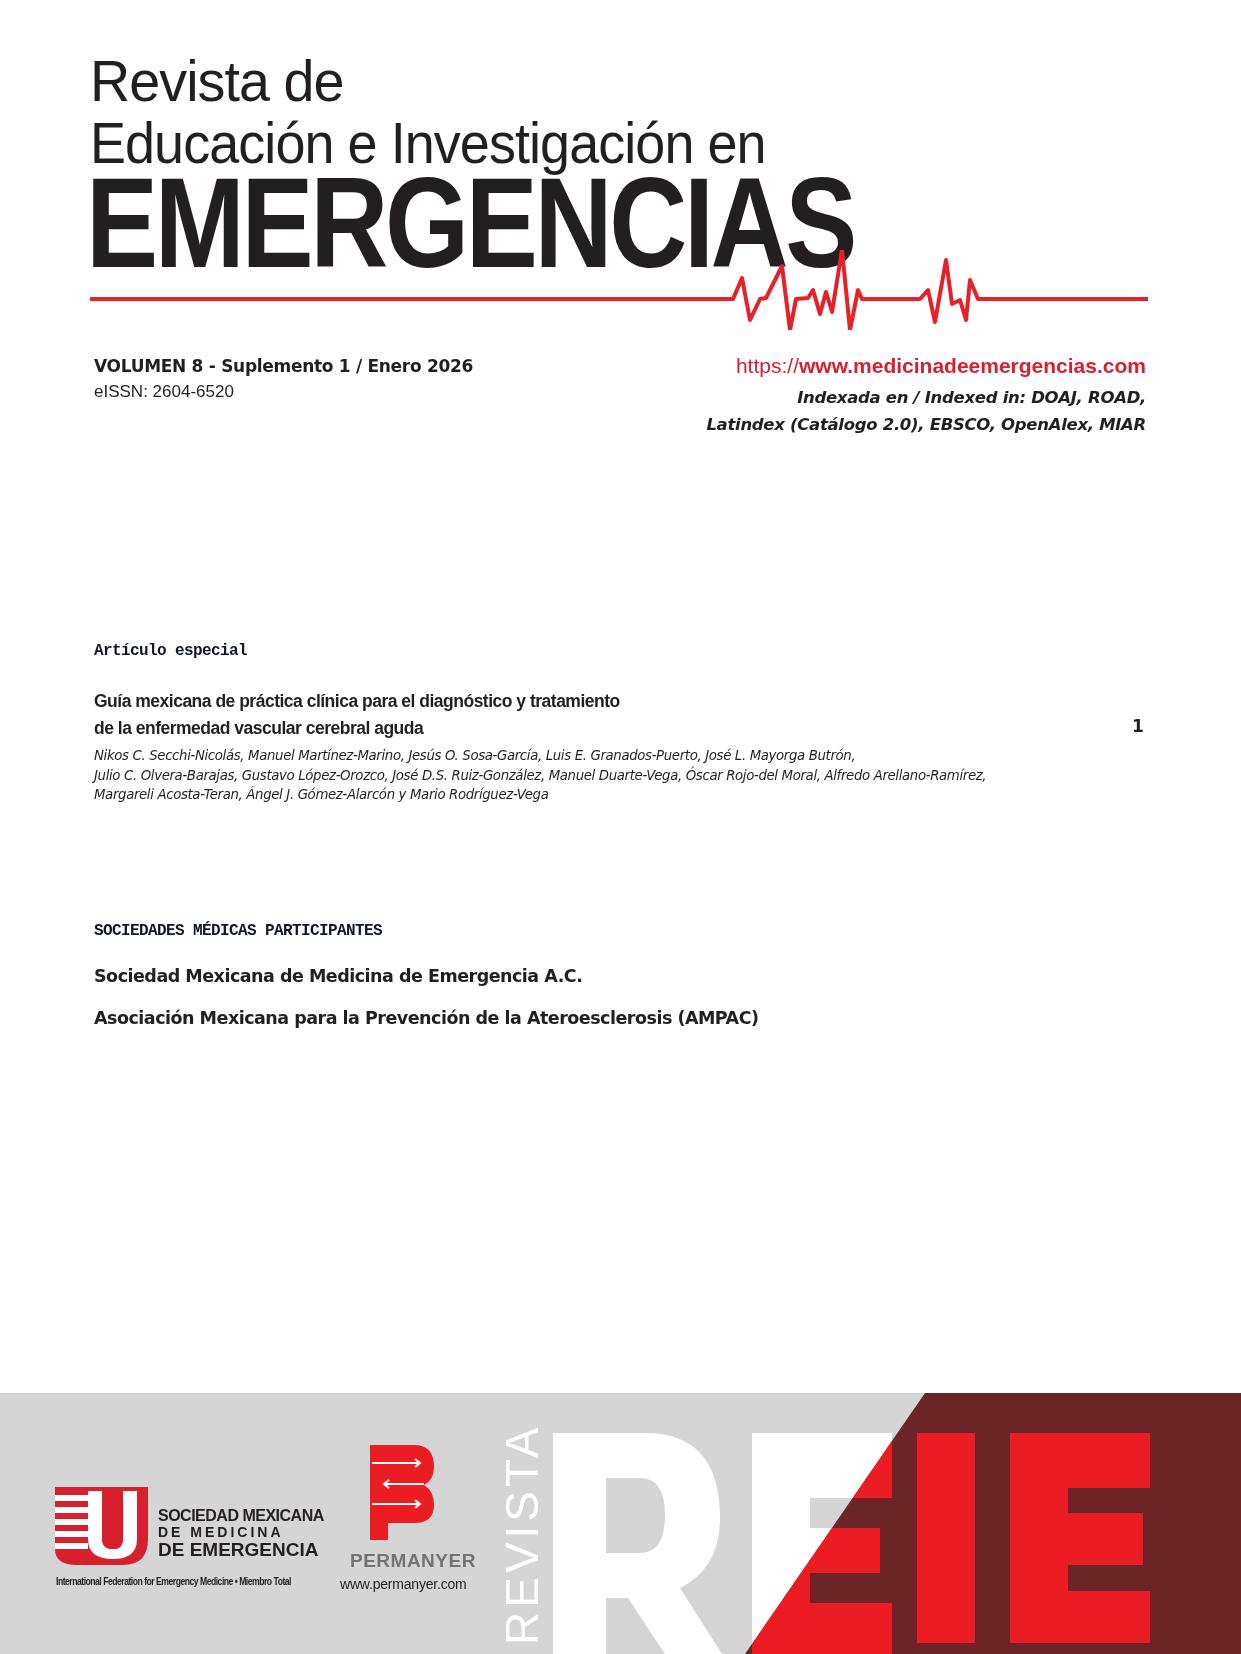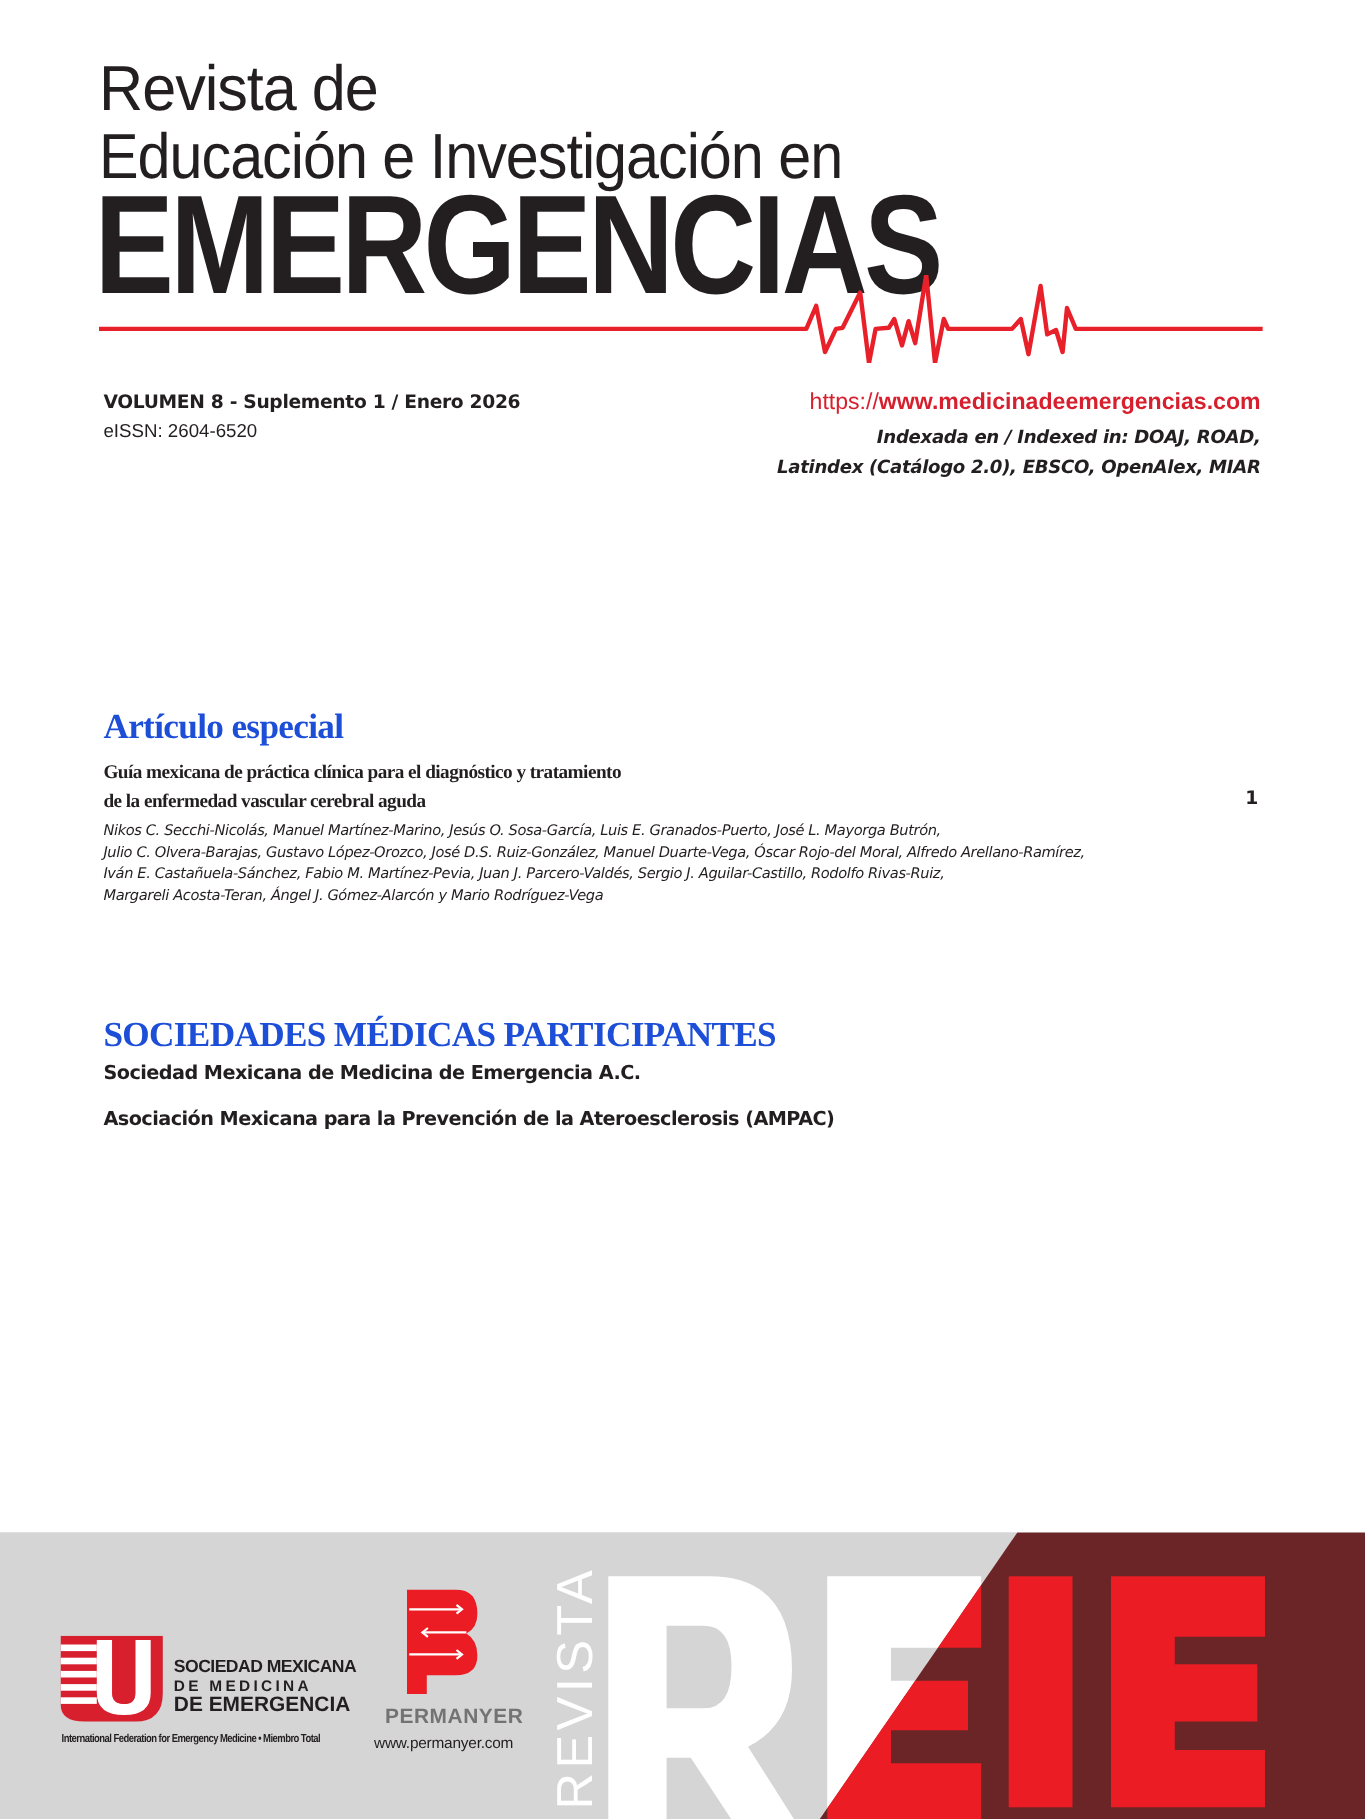--- a/index.html
+++ b/index.html
@@ -17,22 +17,22 @@
   .ecg { left: 90px; top: 250px; width: 1058px; height: 80px; }
 
   
   .vol { left: 94px; top: 356px; font-size: 17px; font-weight: 700; font-family: "DejaVu Sans", sans-serif; letter-spacing: -0.3px; }
   .issn { left: 94px; top: 382px; font-size: 17px; font-family: "Liberation Sans", sans-serif; }
   .url { right: 95px; top: 354px; font-size: 21px; color: #d71f2e; text-align: right; }
   .url b { font-weight: 700; }
   .indexed { right: 95px; top: 384px; width: 520px; text-align: right; font-size: 16.5px; line-height: 27px; font-style: italic; font-family: "DejaVu Sans", sans-serif; letter-spacing: -0.3px; font-weight: bold; }
 
   
-  .sec-title { left: 94px; font-size: 32px; font-weight: 700; color: #1d4ed8; font-family: Liberation Serif, serif; letter-spacing: -0.6px; }
-  .art-title { left: 94px; top: 688px; width: 640px; font-size: 17.5px; line-height: 27px; font-weight: 700; font-family: Liberation Serif, serif; letter-spacing: -0.5px; }
+  .sec-title { left: 94px; font-size: 16px; font-weight: 700; color: #0f172a; font-family: Liberation Mono, monospace; letter-spacing: -0.6px; }
+  .art-title { left: 94px; top: 688px; width: 640px; font-size: 17.5px; line-height: 27px; font-weight: 700; font-family: Liberation Sans, sans-serif; letter-spacing: -0.5px; }
   .page-num { left: 1132px; top: 716px; font-size: 17px; font-weight: 700; font-family: "DejaVu Sans", sans-serif; }
   .authors { left: 94px; top: 746px; width: 990px; font-size: 13.3px; line-height: 19.5px; font-style: italic; font-family: "DejaVu Sans", sans-serif; letter-spacing: -0.35px; color: #231f20; }
   .soc-item { left: 94px; font-size: 17.5px; font-weight: 700; font-family: "DejaVu Sans", sans-serif; letter-spacing: -0.5px; }
 
   
   .footer { left: 0; top: 1393px; width: 1241px; height: 261px; background: #d5d5d5; overflow: hidden; }
   .smme-logo { left: 55px; top: 1487px; width: 95px; height: 80px; }
   .smme-text { left: 158px; top: 1508px; line-height: 1; }
   .smme-t1 { font-size: 16px; font-weight: 700; letter-spacing: -0.5px; color: #231f20; text-align: right; }
   .smme-t2 { font-size: 14px; font-weight: 700; letter-spacing: 3px; color: #231f20; margin-top: 1px; }
@@ -66,21 +66,20 @@
 
 <div class="abs sec-title" style="top:642px;">Artículo especial</div>
 <div class="abs art-title">
   <div>Guía mexicana de práctica clínica para el diagnóstico y tratamiento</div>
   <div>de la enfermedad vascular cerebral aguda</div>
 </div>
 <div class="abs page-num">1</div>
 <div class="abs authors">
   <div>Nikos C. Secchi-Nicolás, Manuel Martínez-Marino, Jesús O. Sosa-García, Luis E. Granados-Puerto, José L. Mayorga Butrón,</div>
   <div>Julio C. Olvera-Barajas, Gustavo López-Orozco, José D.S. Ruiz-González, Manuel Duarte-Vega, Óscar Rojo-del Moral, Alfredo Arellano-Ramírez,</div>
-  <div>Iván E. Castañuela-Sánchez, Fabio M. Martínez-Pevia, Juan J. Parcero-Valdés, Sergio J. Aguilar-Castillo, Rodolfo Rivas-Ruiz,</div>
   <div>Margareli Acosta-Teran, Ángel J. Gómez-Alarcón y Mario Rodríguez-Vega</div>
 </div>
 
 <div class="abs sec-title" style="top:922px;">SOCIEDADES MÉDICAS PARTICIPANTES</div>
 <div class="abs soc-item" style="top:966px;">Sociedad Mexicana de Medicina de Emergencia A.C.</div>
 <div class="abs soc-item" style="top:1008px;">Asociación Mexicana para la Prevención de la Ateroesclerosis (AMPAC)</div>
 
 <div class="abs footer">
   <svg class="abs reie" viewBox="0 0 1241 261" preserveAspectRatio="none">
 

